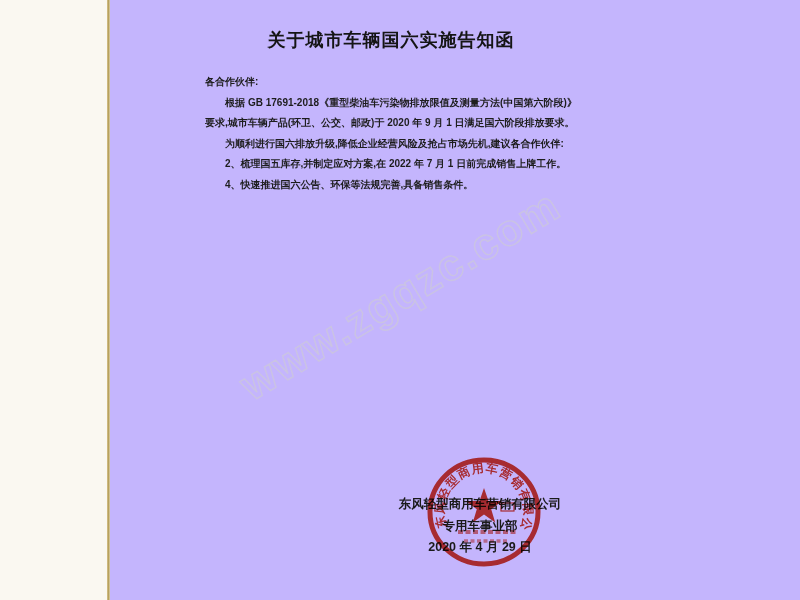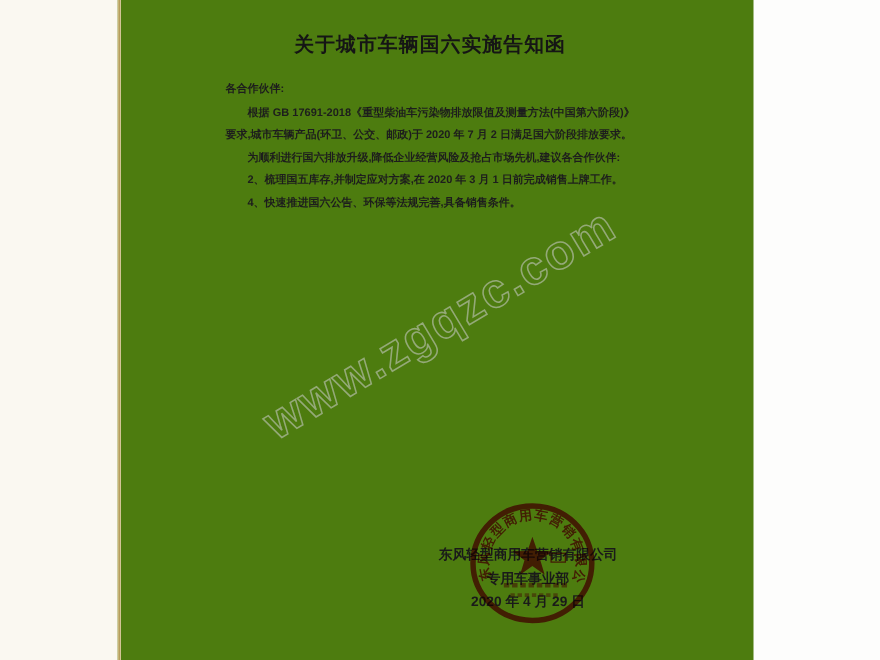--- a/index.html
+++ b/index.html
@@ -3,22 +3,22 @@
 <meta charset="utf-8">
 <style>
   * { margin: 0; padding: 0; box-sizing: border-box; }
   html, body { width: 800px; height: 600px; overflow: hidden; }
   body {
     font-family: "Liberation Sans", sans-serif;
     background: #fdfdfc;
     position: relative;
   }
   .scan-page {
-    position: absolute; left: 0; top: 0; width: 685px; height: 600px;
-    background: #4d7c0f;
+    position: absolute; left: 0; top: 0; width: 800px; height: 600px;
+    background: #c4b5fd;
   }
   .scan-left-strip {
     position: absolute; left: 0; top: 0; width: 107px; height: 600px;
     background: #faf8f1;
   }
   .scan-fold-line {
     position: absolute; left: 107px; top: 0; width: 3px; height: 600px;
     background: linear-gradient(90deg, #d8c48c 0%, #af9a58 60%, #e8ddba 100%);
   }
   .doc-title {
@@ -70,23 +70,23 @@
   <div class="scan-fold-line"></div>
 
   <div class="doc-title">关于城市车辆国六实施告知函</div>
 
   <div class="watermark-layer">
     <span class="watermark-text">www.zgqzc.com</span>
   </div>
 
   <div class="doc-body">
     <p class="salutation">各合作伙伴:</p>
-    <p>根据 GB 17691-2018《重型柴油车污染物排放限值及测量方法(中国第六阶段)》要求,城市车辆产品(环卫、公交、邮政)于 2020 年 7 月 2 日满足国六阶段排放要求。</p>
+    <p>根据 GB 17691-2018《重型柴油车污染物排放限值及测量方法(中国第六阶段)》要求,城市车辆产品(环卫、公交、邮政)于 2020 年 9 月 1 日满足国六阶段排放要求。</p>
     <p>为顺利进行国六排放升级,降低企业经营风险及抢占市场先机,建议各合作伙伴:</p>
-    <p>2、梳理国五库存,并制定应对方案,在 2020 年 3 月 1 日前完成销售上牌工作。</p>
+    <p>2、梳理国五库存,并制定应对方案,在 2022 年 7 月 1 日前完成销售上牌工作。</p>
     <p>4、快速推进国六公告、环保等法规完善,具备销售条件。</p>
   </div>
 
   <div class="signature-block">
     <div>东风轻型商用车营销有限公司</div>
     <div>专用车事业部</div>
     <div>2020 年 4 月 29 日</div>
   </div>
 
   <svg class="seal" viewBox="0 0 120 120" xmlns="http://www.w3.org/2000/svg">

